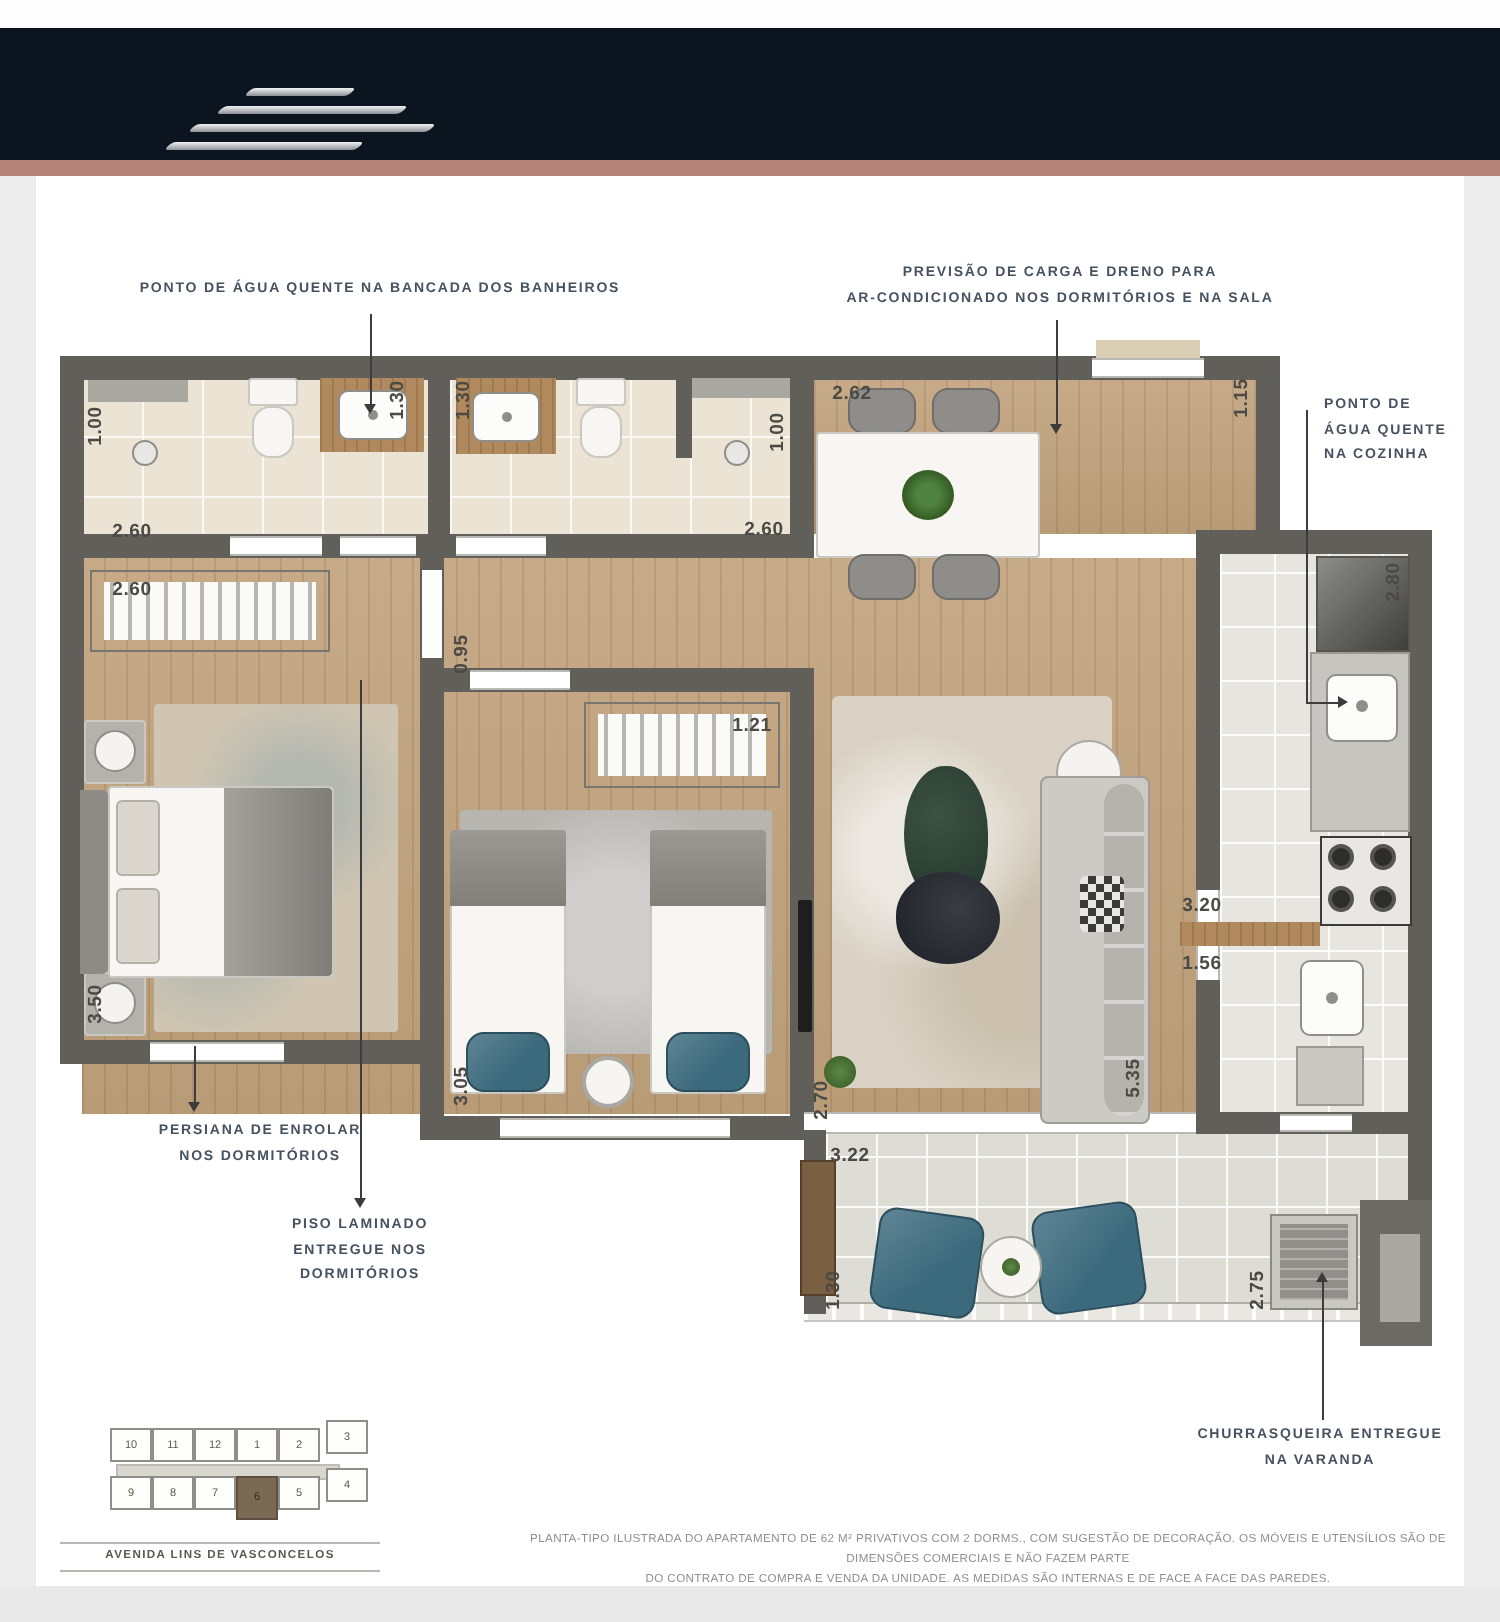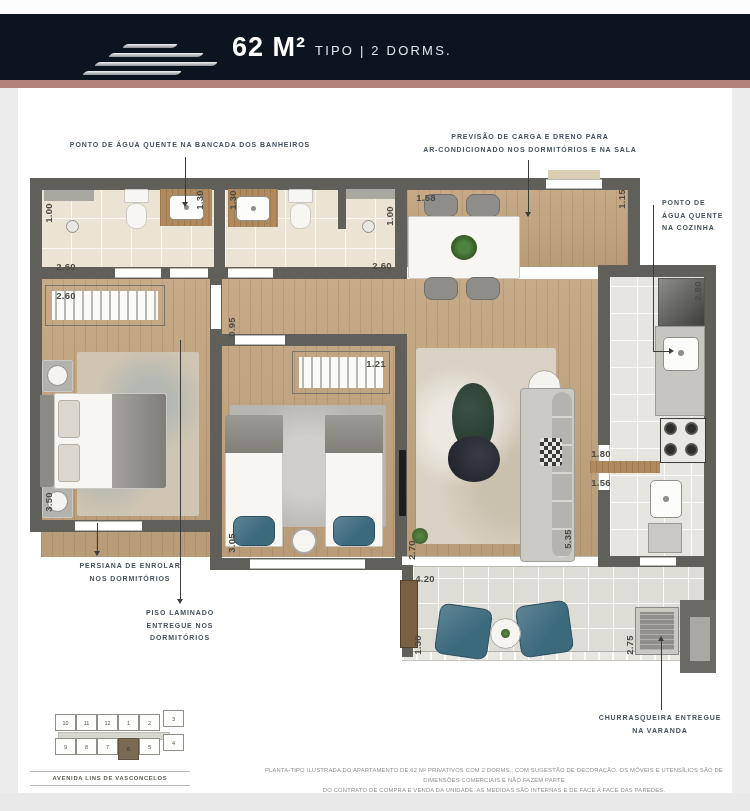--- a/index.html
+++ b/index.html
@@ -101,24 +101,20 @@
 </head>
 <body>
 
 <div class="abs" id="top-strip"></div>
 <div class="abs" id="header">
   <div id="logo">
     <div class="logo-bar" style="left:38px; top:4px;  width:52px;"></div>
     <div class="logo-bar" style="left:24px; top:13px; width:92px;"></div>
     <div class="logo-bar" style="left:10px; top:22px; width:120px;"></div>
     <div class="logo-bar" style="left:-2px; top:31px; width:96px;"></div>
-  </div>
-  <div id="title-wrap">
-    <span id="title-main">62 M²</span>
-    <span id="title-sub">TIPO | 2 DORMS.</span>
   </div>
 </div>
 <div class="abs" id="accent-bar"></div>
 <div class="abs" id="gutter-l"></div>
 <div class="abs" id="gutter-r"></div>
 <div class="abs" id="gutter-b"></div>
 <div class="abs" id="card"></div>
 
 <div class="abs floor-tile" style="left:41px; top:189px; width:173px; height:90px;"></div>
 <div class="abs floor-tile" style="left:225px; top:189px; width:170px; height:90px;"></div>
@@ -280,32 +276,32 @@
   <div>NA VARANDA</div>
 </div>
 
 <span class="dim v" style="left:48px;  top:213px;">1.00</span>
 <span class="dim" style="left:66px;  top:266px;">2.60</span>
 <span class="dim" style="left:66px;  top:295px;">2.60</span>
 <span class="dim v" style="left:199px; top:200px;">1.30</span>
 <span class="dim v" style="left:232px; top:200px;">1.30</span>
 <span class="dim v" style="left:389px; top:216px;">1.00</span>
 <span class="dim" style="left:382px; top:265px;">2.60</span>
-<span class="dim" style="left:426px; top:197px;">1.58</span>
+<span class="dim" style="left:426px; top:197px;">2.62</span>
 <span class="dim v" style="left:621px; top:199px;">1.15</span>
 <span class="dim v" style="left:697px; top:291px;">2.80</span>
 <span class="dim v" style="left:231px; top:327px;">0.95</span>
 <span class="dim" style="left:376px; top:363px;">1.21</span>
 <span class="dim v" style="left:48px;  top:502px;">3.50</span>
 <span class="dim v" style="left:231px; top:543px;">3.05</span>
 <span class="dim v" style="left:411px; top:550px;">2.70</span>
 <span class="dim v" style="left:567px; top:539px;">5.35</span>
-<span class="dim" style="left:601px; top:453px;">1.80</span>
+<span class="dim" style="left:601px; top:453px;">3.20</span>
 <span class="dim" style="left:601px; top:482px;">1.56</span>
-<span class="dim" style="left:425px; top:578px;">4.20</span>
+<span class="dim" style="left:425px; top:578px;">3.22</span>
 <span class="dim v" style="left:417px; top:645px;">1.30</span>
 <span class="dim v" style="left:629px; top:645px;">2.75</span>
 
 <div class="abs" id="siteplan">
   <div class="site-corridor" style="left:28px; top:32px; width:112px; height:8px;"></div>
   <div class="unit" style="left:25px;  top:14px;">10</div>
   <div class="unit" style="left:46px;  top:14px;">11</div>
   <div class="unit" style="left:67px;  top:14px;">12</div>
   <div class="unit" style="left:88px;  top:14px;">1</div>
   <div class="unit" style="left:109px; top:14px;">2</div>

